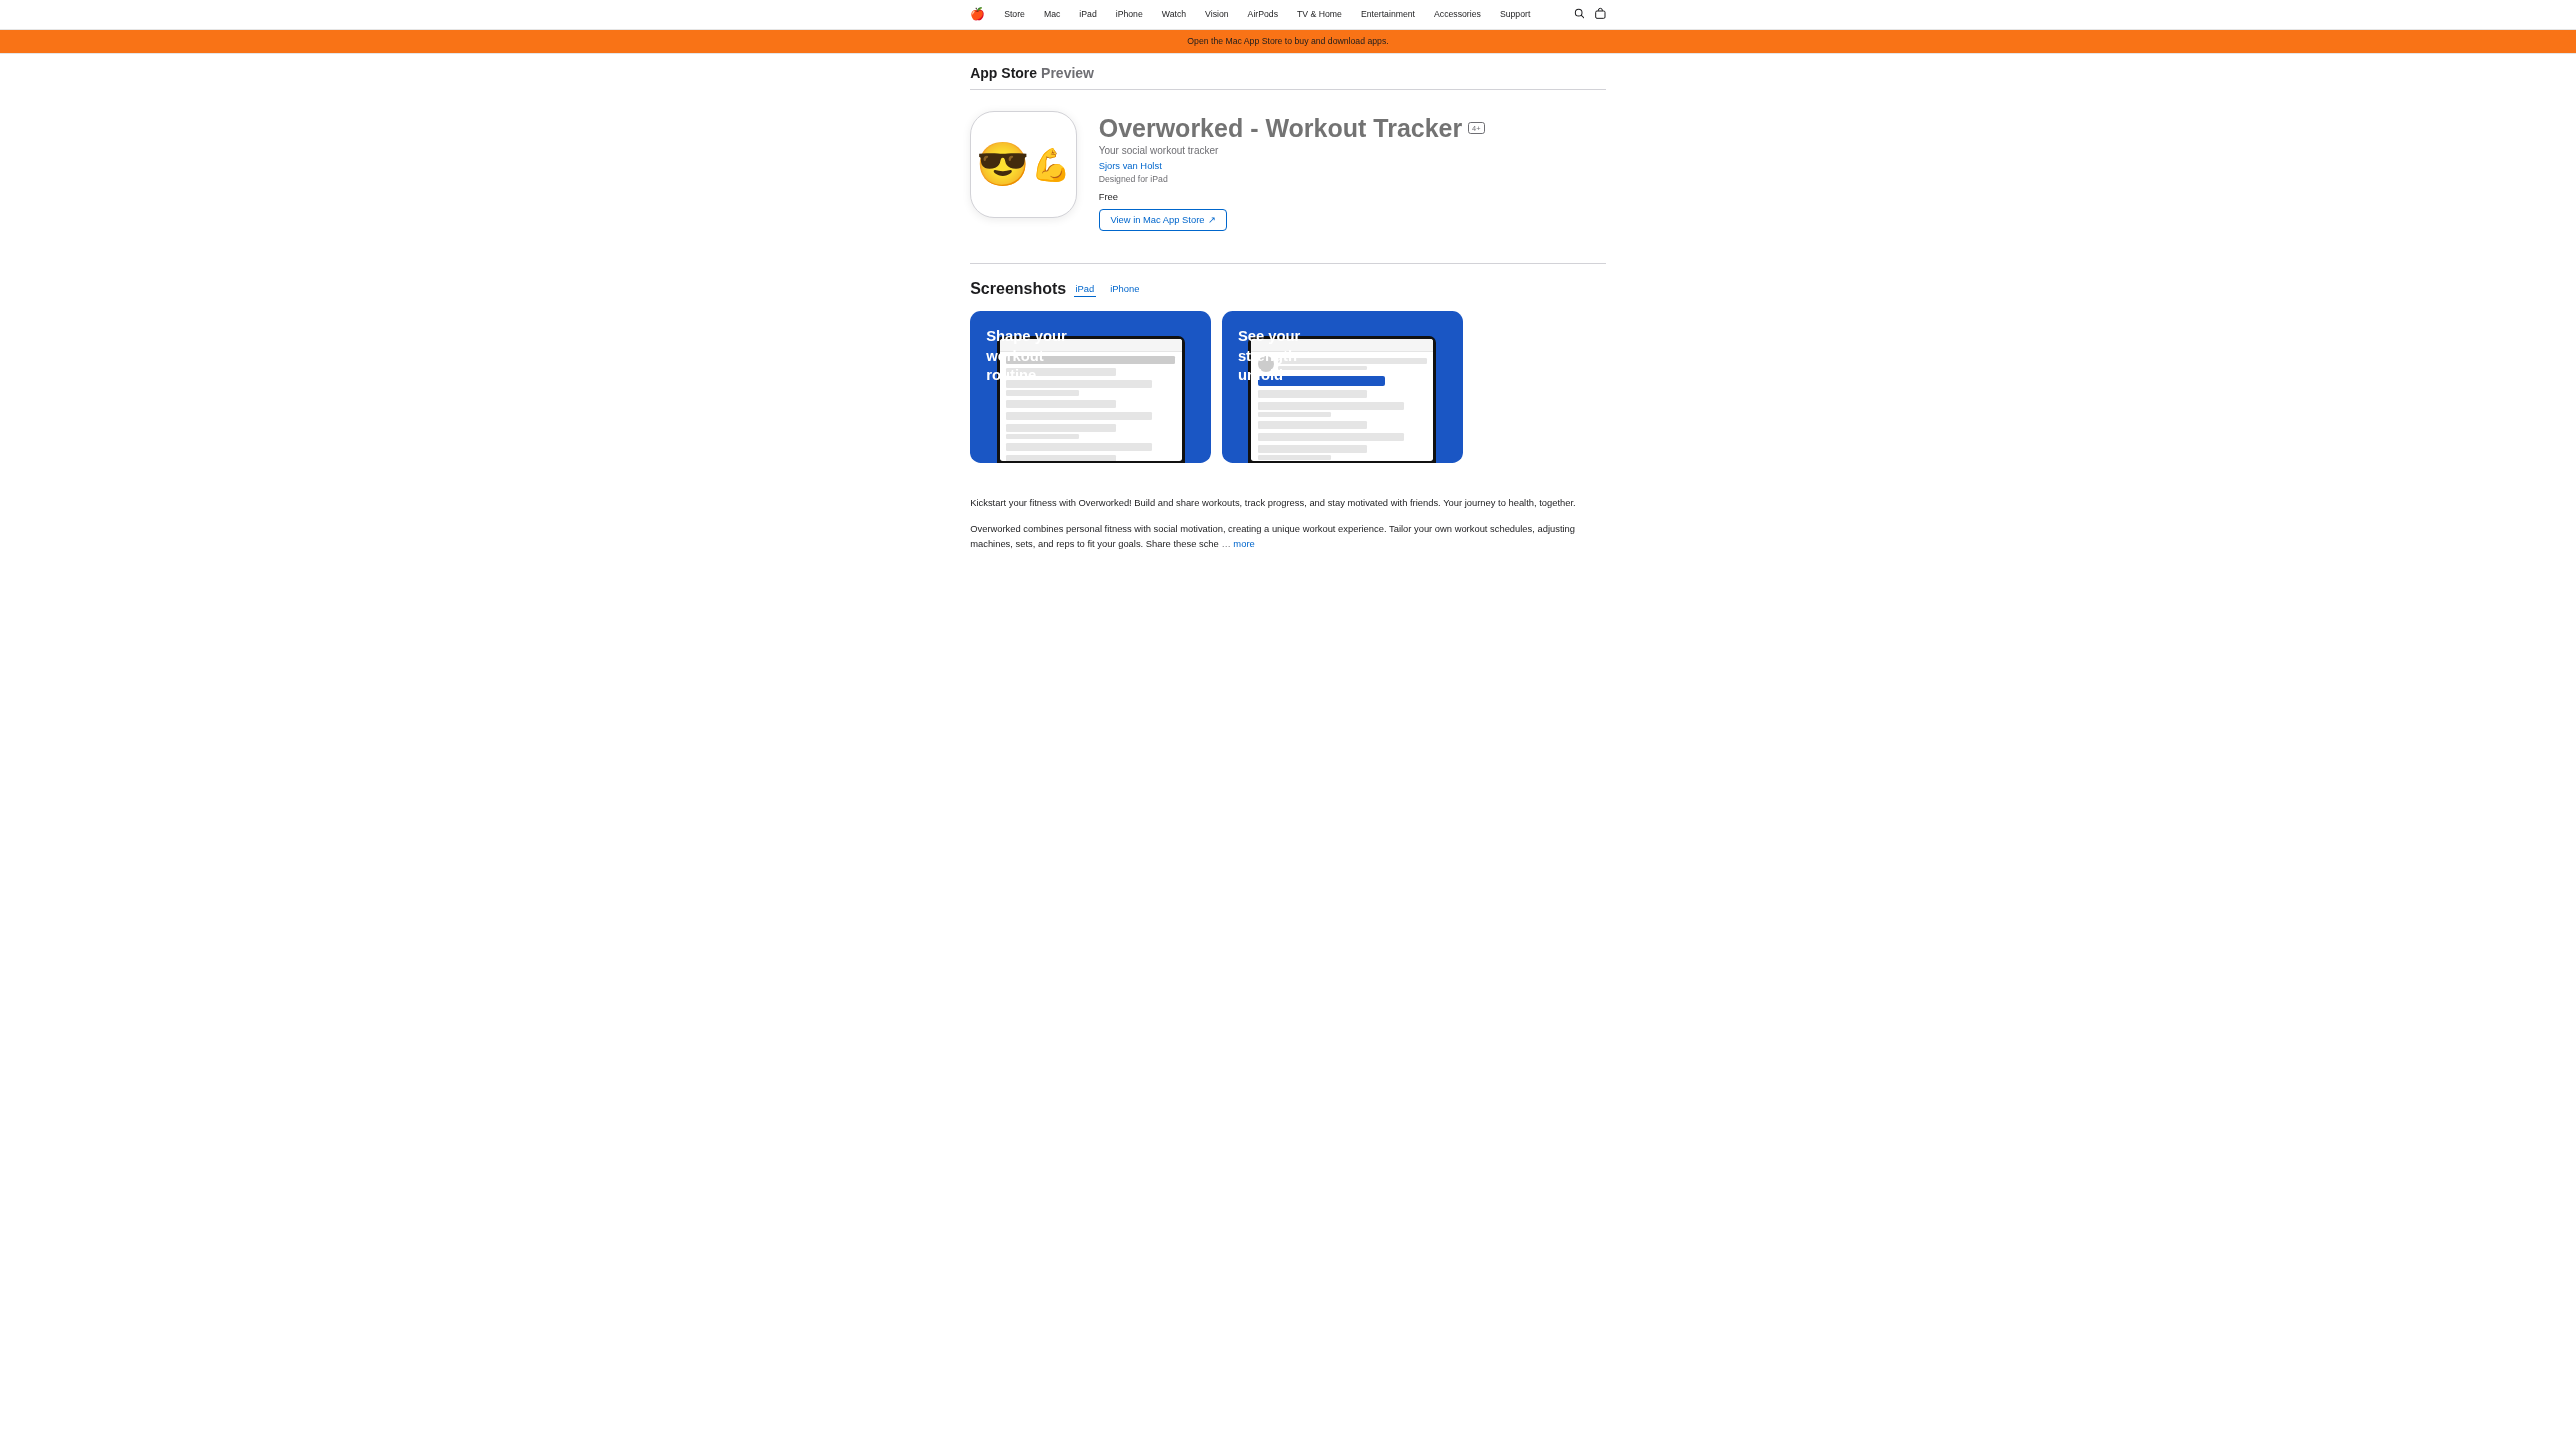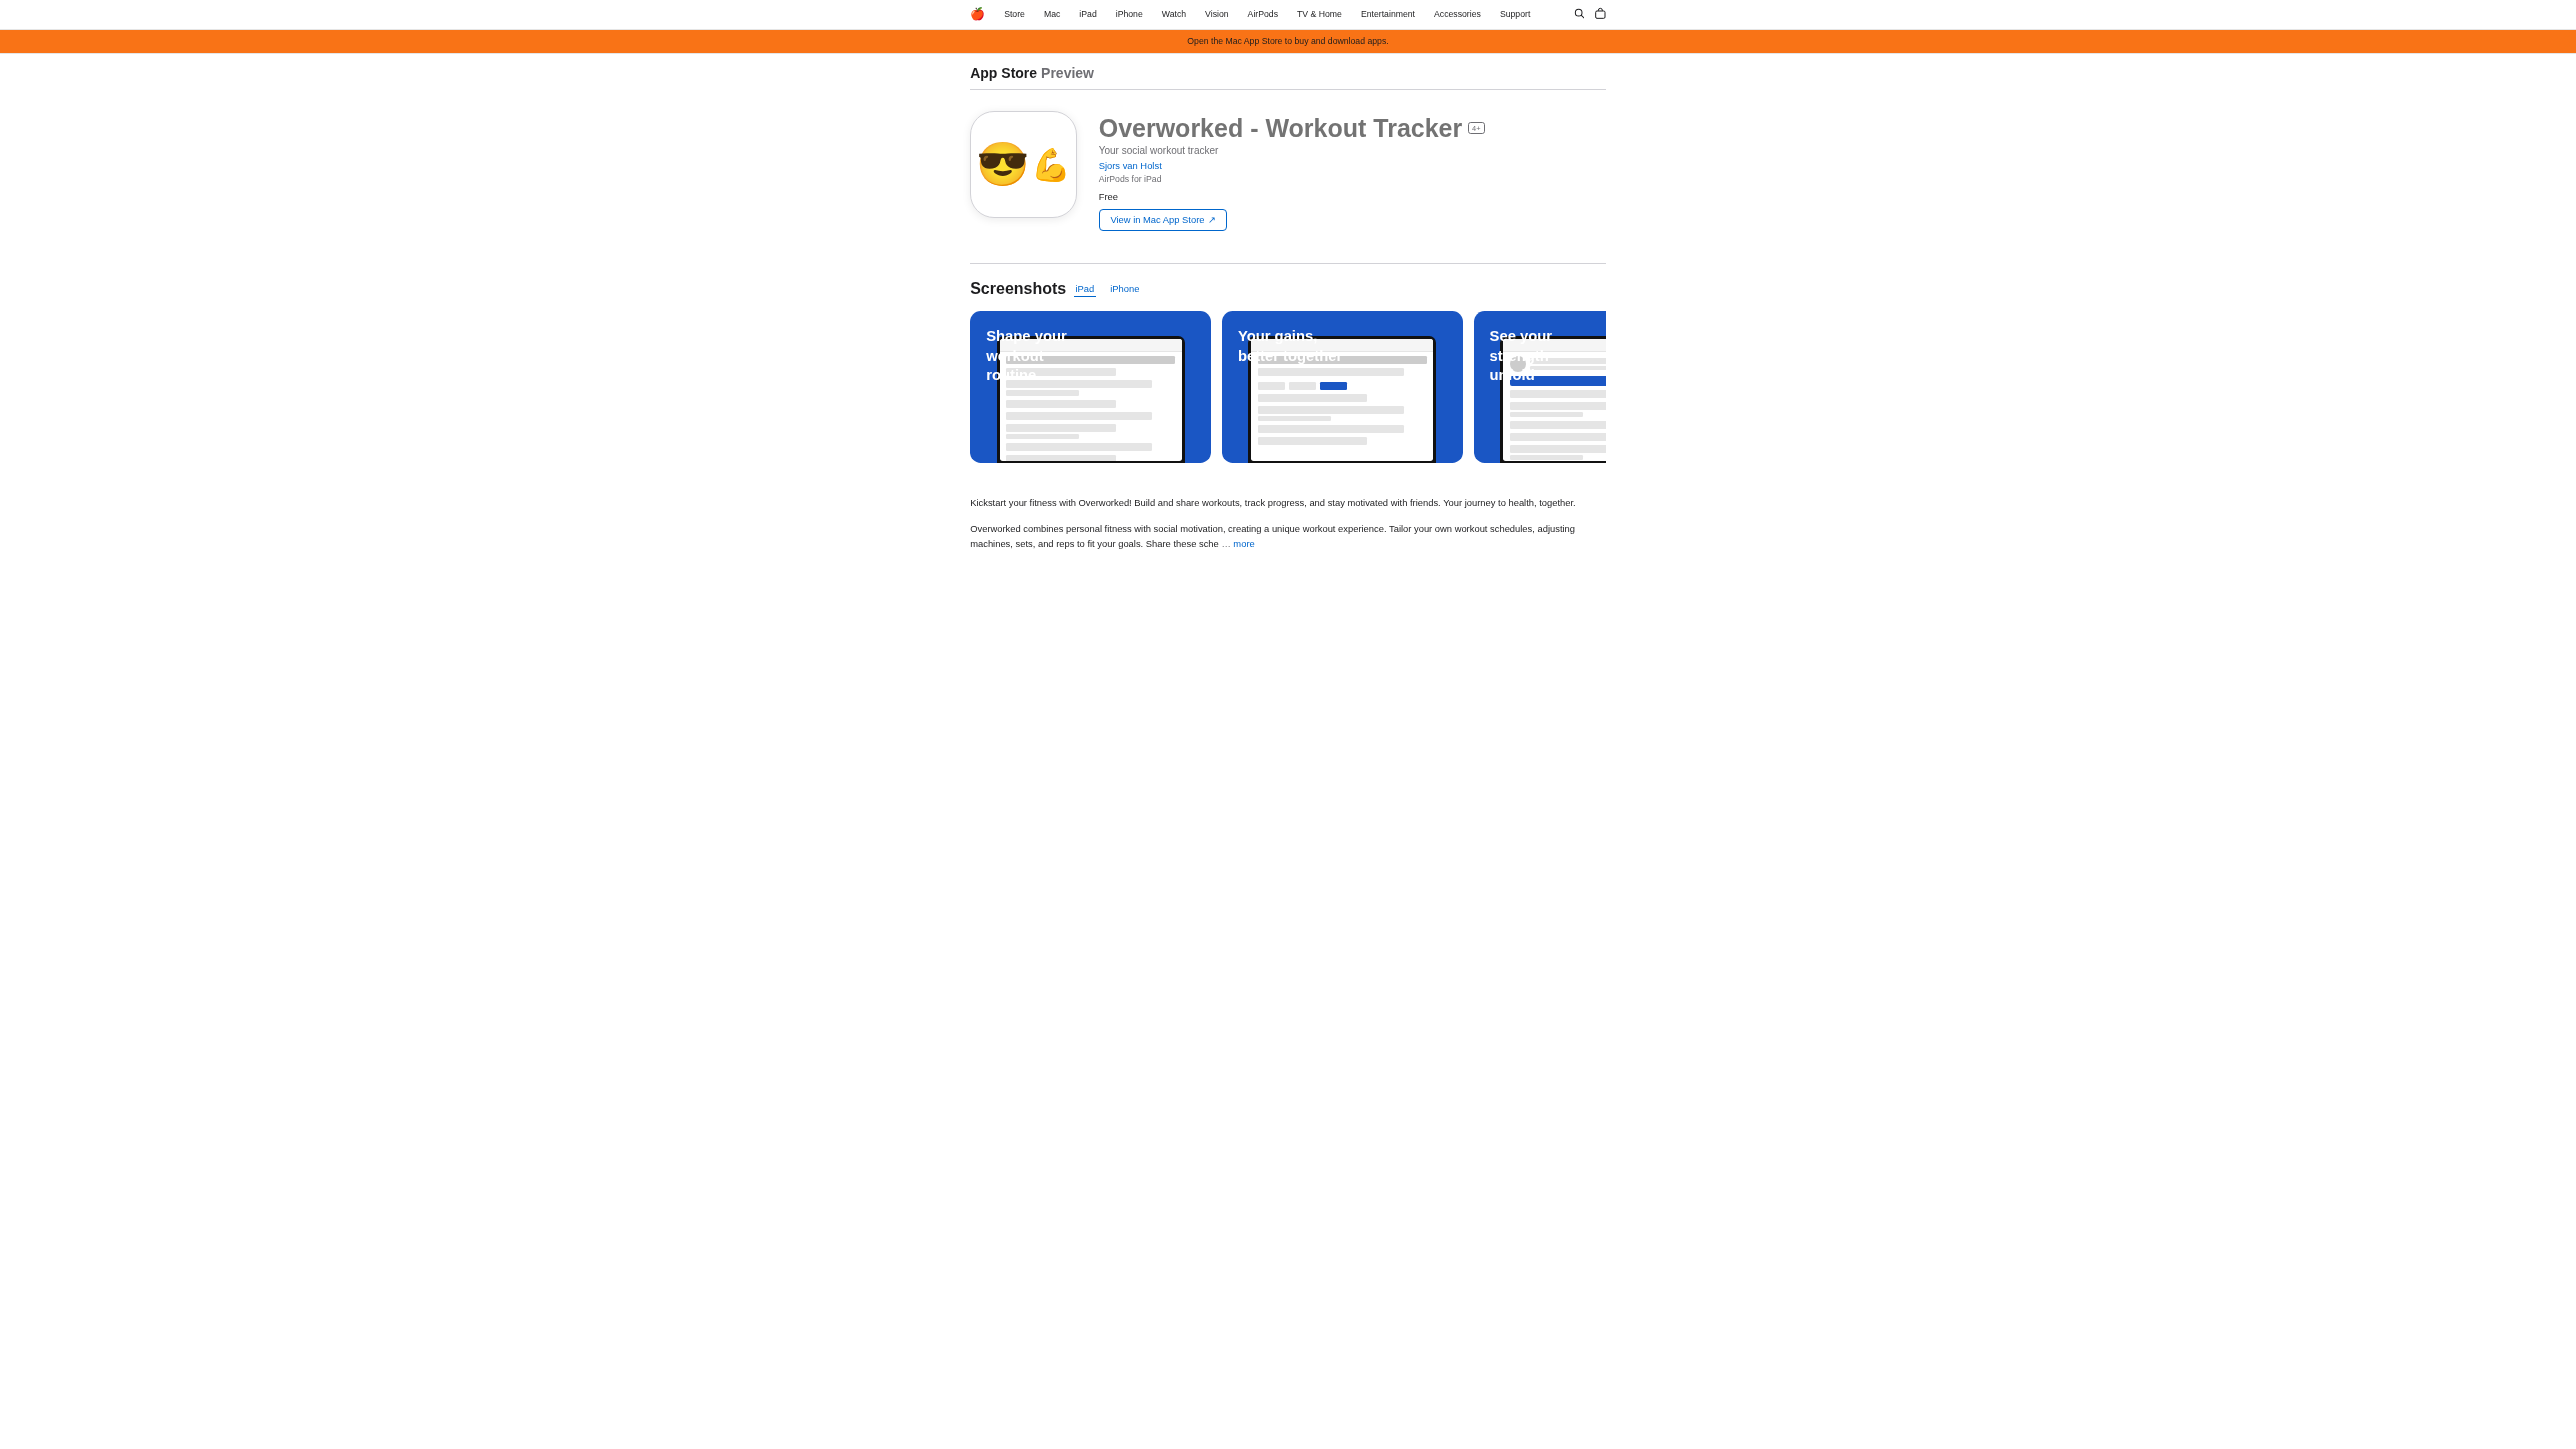--- a/index.html
+++ b/index.html
@@ -357,21 +357,21 @@
           <span style="font-size:32px">💪</span>
       </span>
     </div>
     <div class="app-info">
       <div class="app-title-row">
         <span class="app-title">Overworked - Workout Tracker</span>
         <span class="age-badge">4+</span>
       </div>
       <div class="app-subtitle">Your social workout tracker</div>
       <div class="app-developer">Sjors van Holst</div>
-      <div class="app-designed">AirPods for iPad</div>
+      <div class="app-designed">Designed for iPad</div>
       <div class="app-price">Free</div>
       <button class="view-btn">
         <span>View in Mac App Store</span>
         <span>↗</span>
       </button>
     </div>
   </div>
 
   <div class="screenshots-section">
     <hr class="section-divider">
@@ -401,41 +401,20 @@
             <div class="mock-row med"></div>
             <div class="mock-row short"></div>
             <div class="mock-row tiny"></div>
             <div class="mock-row med"></div>
             <div class="mock-row short"></div>
 
           </div>
         </div>
       </div>
 
-      <div class="screenshot-card">
-        <div class="screenshot-label" style="white-space: pre-line;">Your gains,
-better together</div>
-        <div class="screenshot-device-mock">
-          <div class="device-screen">
-            <div class="mock-header"></div>
-            <div class="mock-row dark"></div>
-            <div class="mock-row med"></div>
-            <div style="margin: 5.4px 6.7px 0; display:flex; gap:4px;">
-              <div style="width:27px; height:8px; background:#e5e5e5; border-radius:1.3px;"></div>
-              <div style="width:27px; height:8px; background:#e5e5e5; border-radius:1.3px;"></div>
-              <div style="width:27px; height:8px; background:#1a56c4; border-radius:1.3px;"></div>
-            </div>
-            <div class="mock-row short"></div>
-            <div class="mock-row med"></div>
-            <div class="mock-row tiny"></div>
-            <div class="mock-row med"></div>
-            <div class="mock-row short"></div>
-          </div>
-        </div>
-      </div>
 
       <div class="screenshot-card">
         <div class="screenshot-label" style="white-space: pre-line;">See your strength
 unfold</div>
         <div class="screenshot-device-mock">
           <div class="device-screen">
             <div class="mock-header"></div>
             <div style="display:flex; align-items:center; gap:4px; margin: 4px 6.7px 0;">
               <div style="width:16px; height:16px; border-radius:50%; background:#ccc;"></div>
               <div style="flex:1;">

